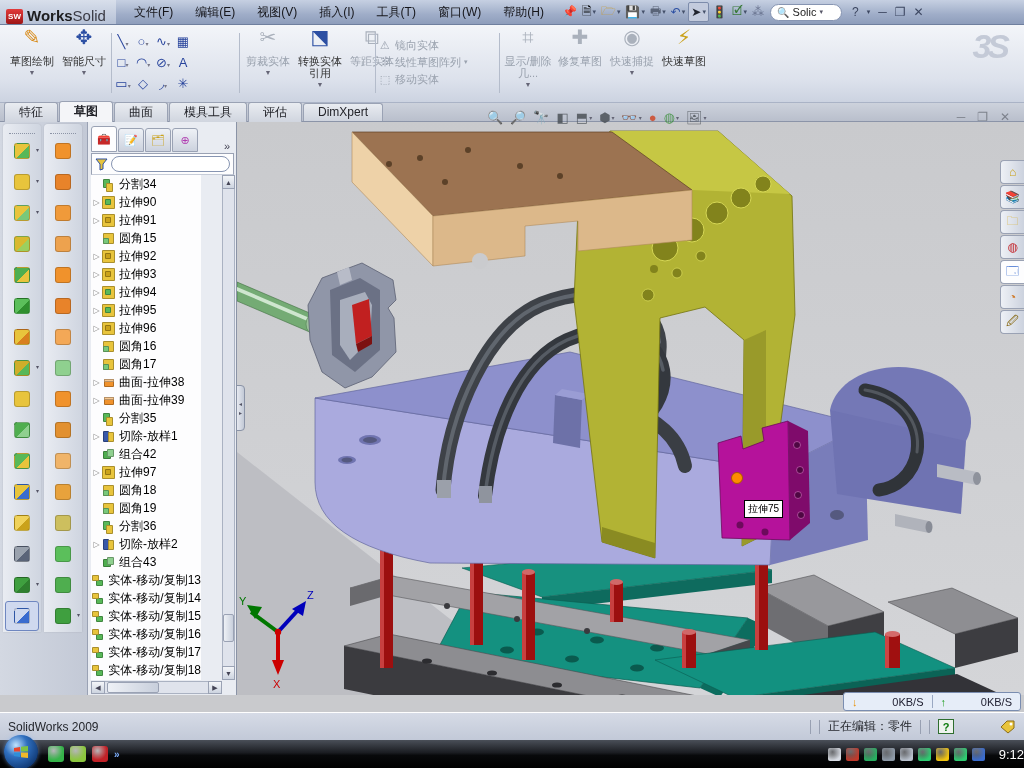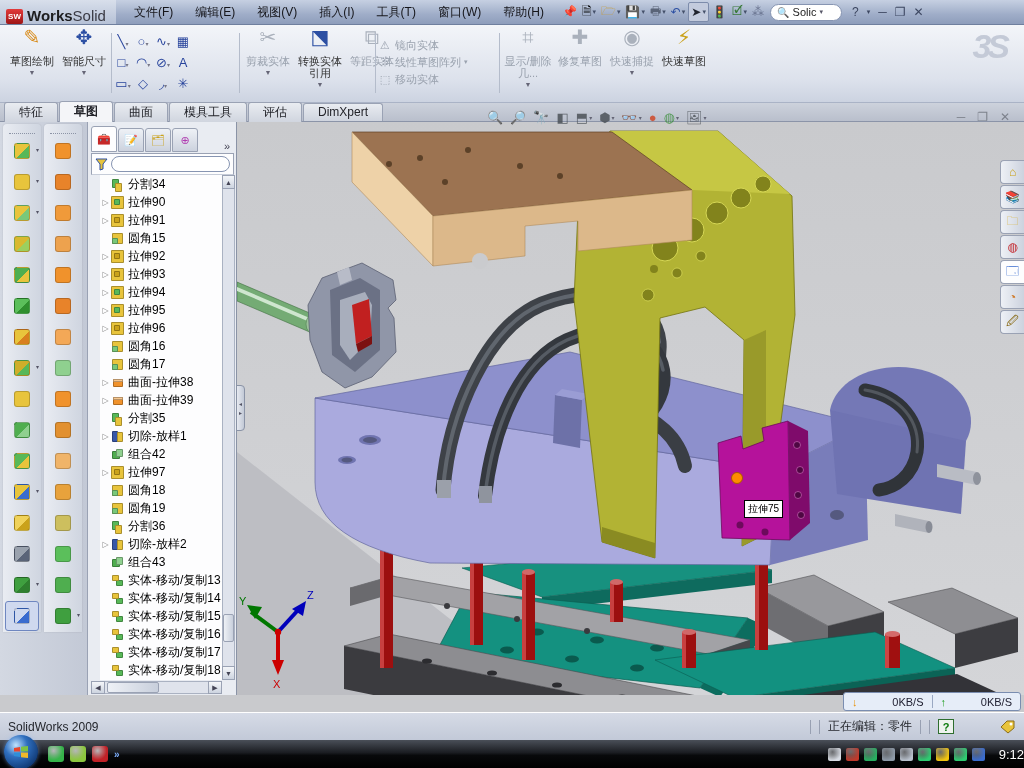--- a/index.html
+++ b/index.html
@@ -51,21 +51,21 @@
   .vt-item .car{position:absolute;right:0px;top:10px;font-size:6px;color:#556;}
   .gicon{width:16px;height:16px;border-radius:3px;border:1px solid #00000033;}
   
   #fpanel{left:88px;top:122px;width:149px;height:573px;background:#e9ecf2;border-right:1px solid #8a93a6;}
   #fp-tabs{position:absolute;left:3px;top:4px;width:143px;height:26px;display:flex;gap:1px;align-items:flex-end;}
   .fp-tab{width:26px;height:24px;background:linear-gradient(#eef1f6,#ccd2de);border:1px solid #9aa2b4;border-radius:3px 3px 0 0;display:flex;align-items:center;justify-content:center;font-size:12px;}
   .fp-tab.active{background:#fdfdfe;height:26px;}
   .fp-more{margin-left:auto;font-size:11px;color:#445;padding:0 4px;}
   #fp-filter{position:absolute;left:3px;top:31px;width:143px;height:22px;background:#fdfdfe;border:1px solid #9aa2b4;border-bottom:1px solid #c6ccd8;display:flex;align-items:center;padding:0 3px;gap:3px;}
   #fp-filterbox{flex:1;height:16px;border:1px solid #8795b2;border-radius:8px;background:#fff;}
-  #tree{position:absolute;left:12px;top:53px;width:125px;height:505px;background:#fdfdfe;overflow:hidden;}
+  #tree{position:absolute;left:3px;top:53px;width:110px;height:505px;background:#fdfdfe;overflow:hidden;}
   .trow{display:flex;align-items:center;height:18px;font-size:12px;color:#000;white-space:nowrap;}
   .trow .exp{width:11px;font-size:8px;color:#8a8a8a;text-align:center;}
   .ticon{width:13px;height:13px;position:relative;margin-right:4px;flex:0 0 13px;border-radius:2px;}
   .ticon i{position:absolute;border-radius:1px;}
   
   .sb{background:#dfe3ec;border:1px solid #aab2c2;}
   .sb-btn{position:absolute;background:linear-gradient(#f4f6f9,#cdd4e0);border:1px solid #9aa2b4;font-size:7px;color:#445;display:flex;align-items:center;justify-content:center;}
   .sb-thumb{position:absolute;background:linear-gradient(90deg,#eef1f6,#c8cfdc);border:1px solid #9aa2b4;border-radius:2px;}
   
   #viewport{left:237px;top:122px;width:787px;height:573px;background:linear-gradient(#c9cacd,#d3d4d7);}

